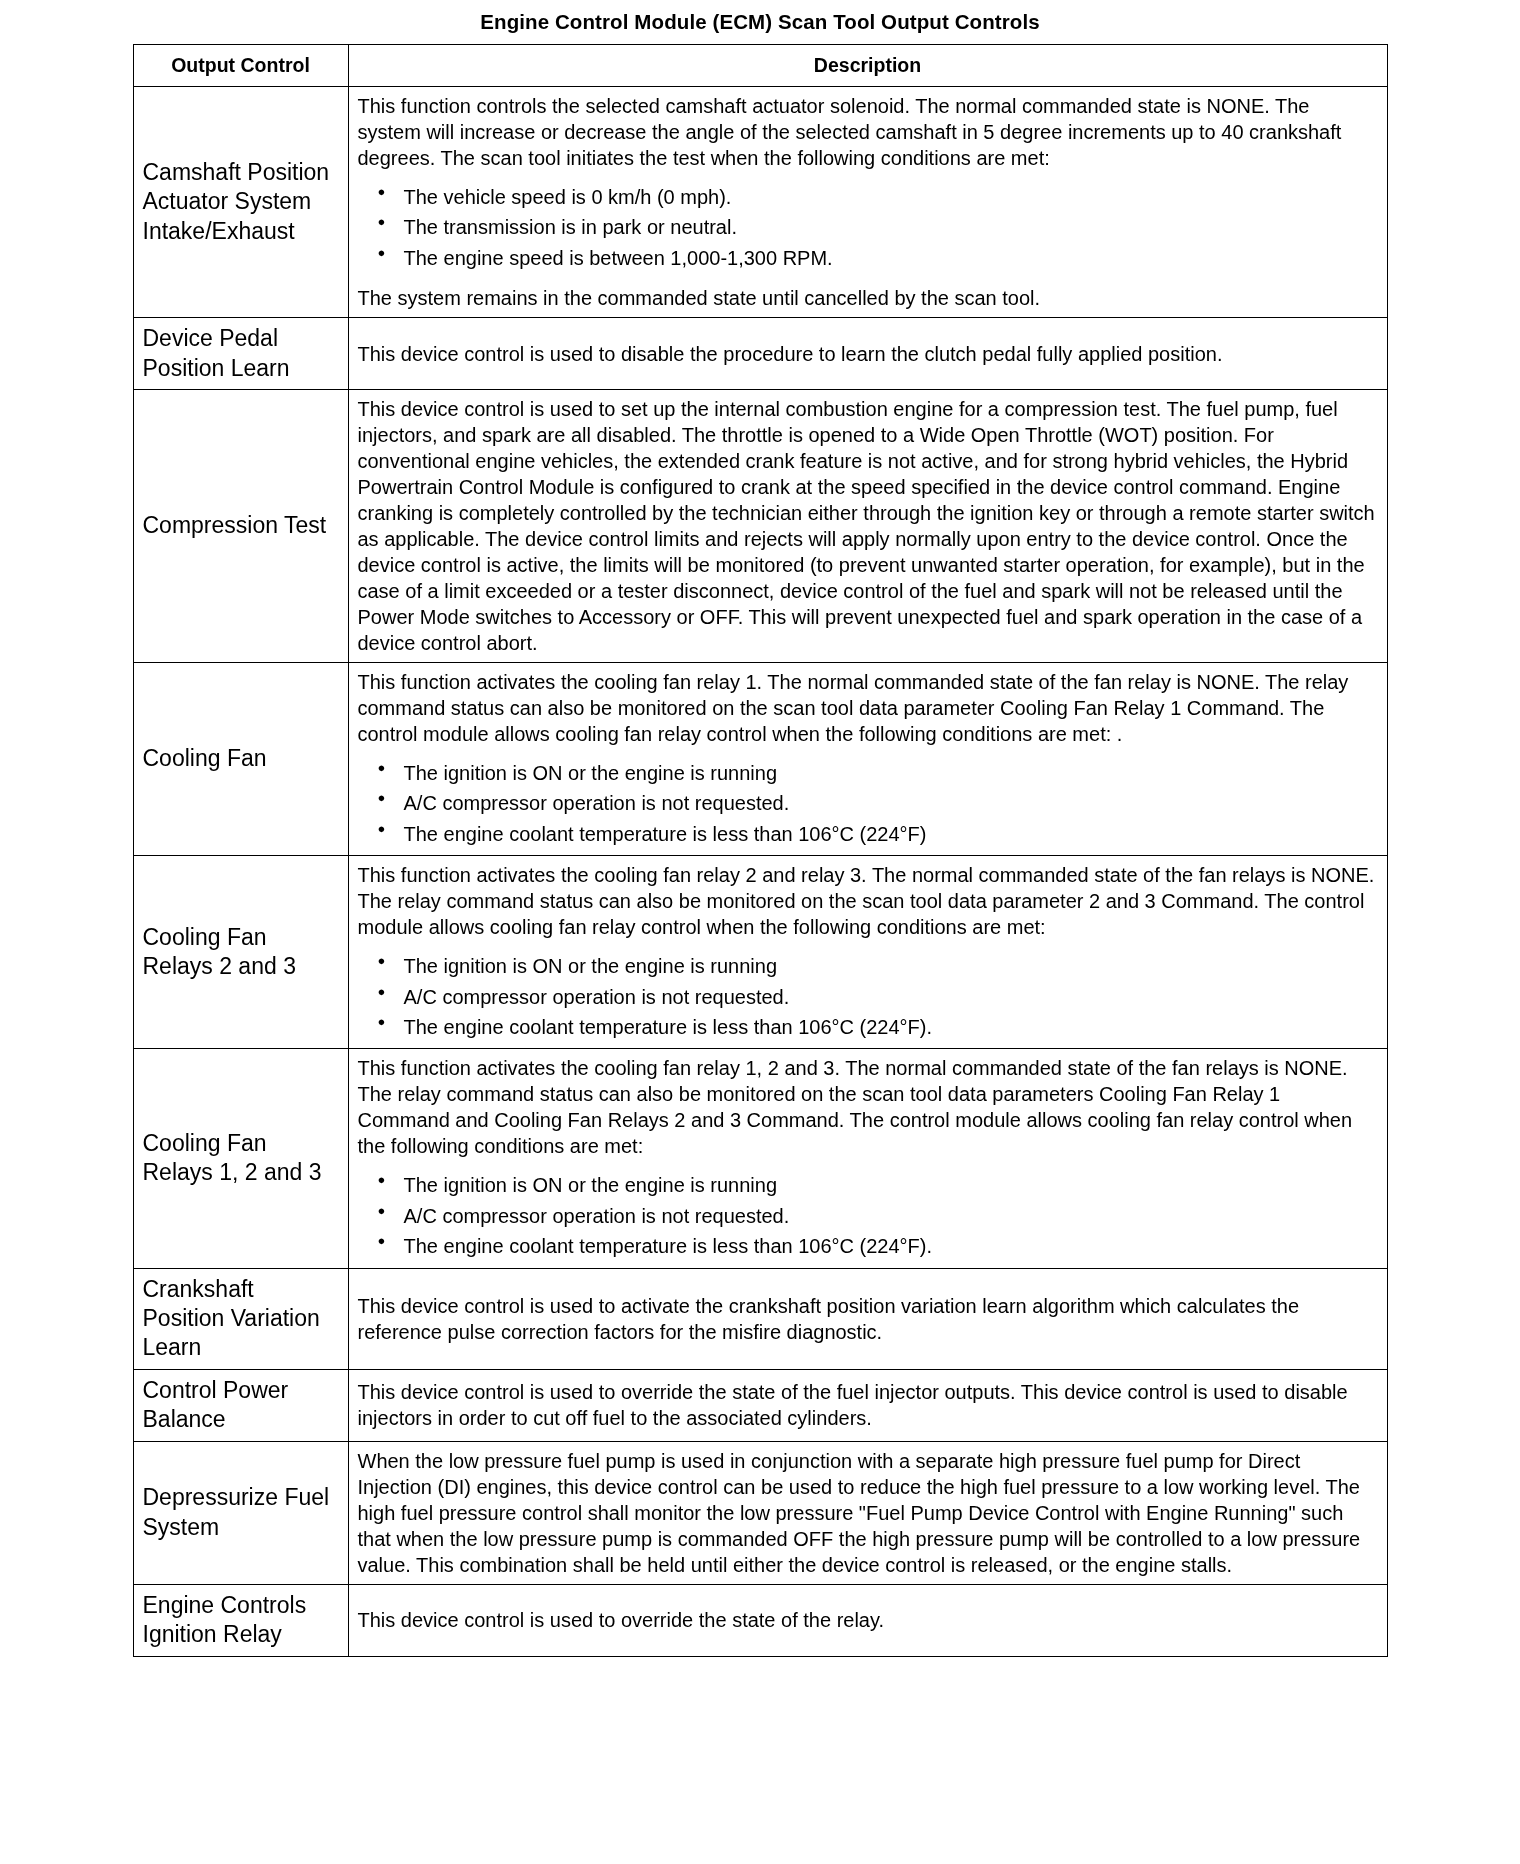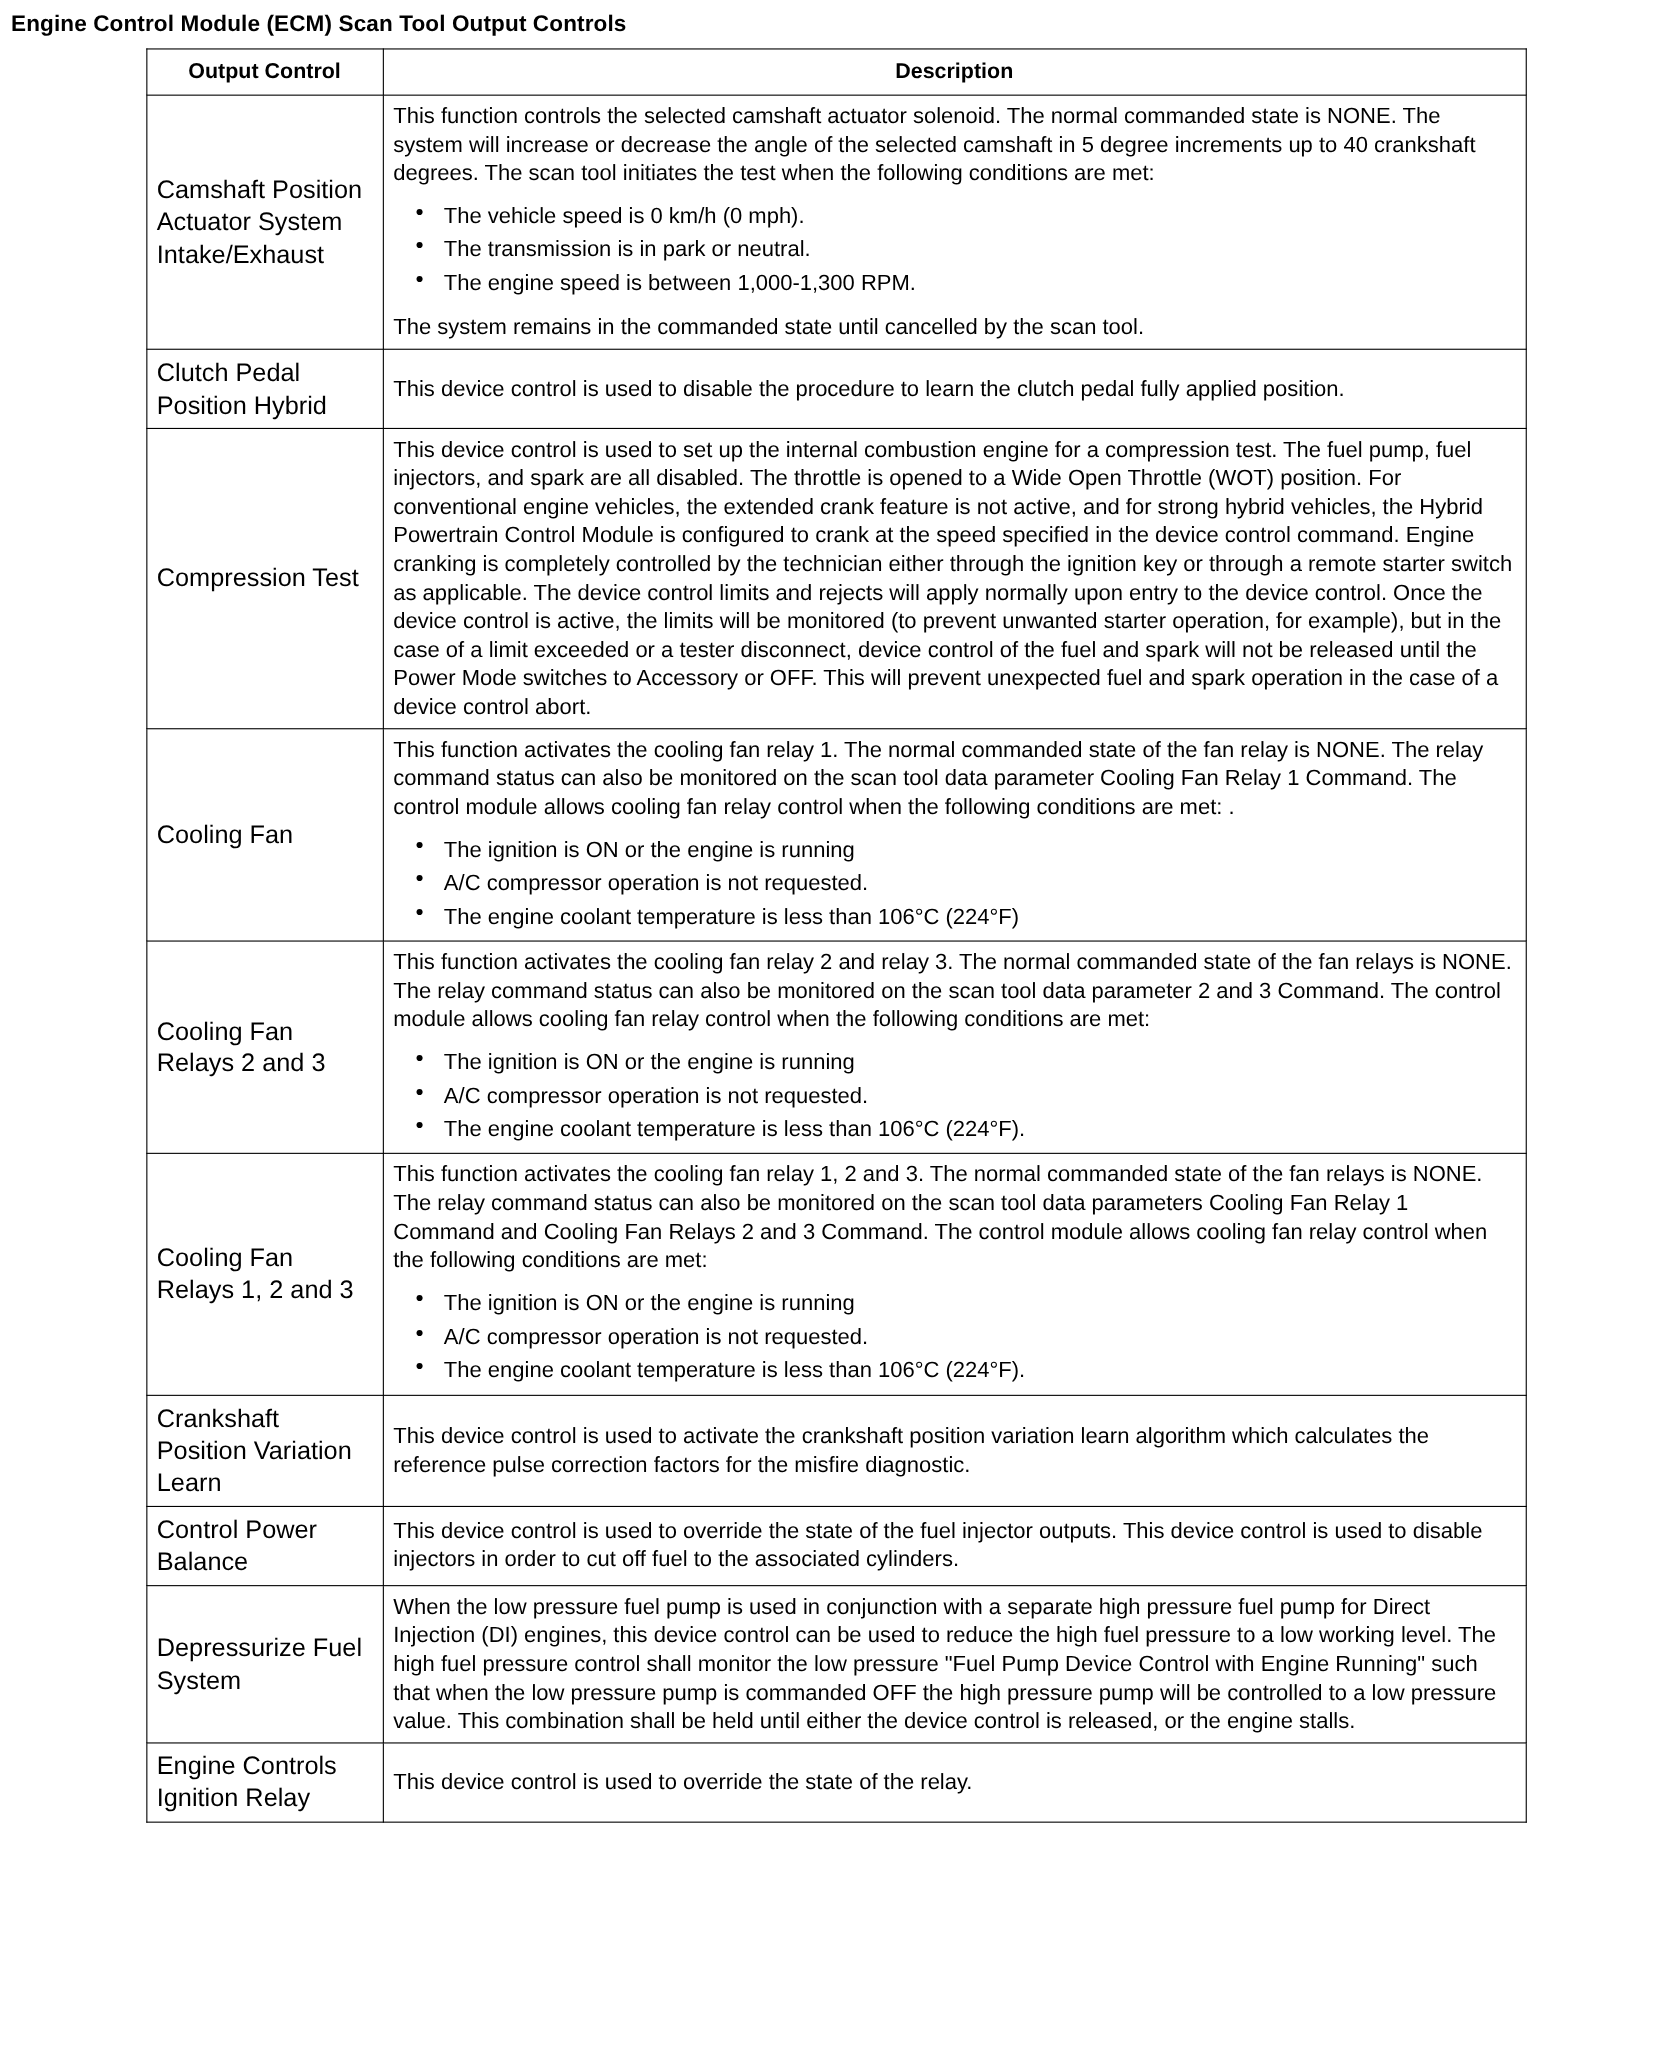--- a/index.html
+++ b/index.html
@@ -11,20 +11,21 @@
     width: 1520px;
     font-family: "Liberation Sans", sans-serif;
     color: #000000;
   }
   .page {
     width: 1520px;
     box-sizing: border-box;
     padding: 6px 10px 10px 10px;
   }
   .doc-title {
+    text-align: center;
     font-size: 20.5px;
     font-weight: bold;
     letter-spacing: 0.1px;
     margin: 4px 0 10px 0;
   }
   table.ecm {
     border-collapse: collapse;
     width: 1255px;
     margin: 0 auto;
     table-layout: fixed;
@@ -105,21 +106,21 @@
             <p>This function controls the selected camshaft actuator solenoid. The normal commanded state is NONE. The system will increase or decrease the angle of the selected camshaft in 5 degree increments up to 40 crankshaft degrees. The scan tool initiates the test when the following conditions are met:</p>
             <ul class="conds">
               <li>The vehicle speed is 0 km/h (0 mph).</li>
               <li>The transmission is in park or neutral.</li>
               <li>The engine speed is between 1,000-1,300 RPM.</li>
             </ul>
             <p class="after-list">The system remains in the commanded state until cancelled by the scan tool.</p>
           </td>
         </tr>
         <tr>
-          <td class="control">Clutch Pedal Position Hybrid</td>
+          <td class="control">Device Pedal Position Learn</td>
           <td class="desc tight">
             <p>This device control is used to disable the procedure to learn the clutch pedal fully applied position.</p>
           </td>
         </tr>
         <tr>
           <td class="control">Compression Test</td>
           <td class="desc tight">
             <p>This device control is used to set up the internal combustion engine for a compression test. The fuel pump, fuel injectors, and spark are all disabled. The throttle is opened to a Wide Open Throttle (WOT) position. For conventional engine vehicles, the extended crank feature is not active, and for strong hybrid vehicles, the Hybrid Powertrain Control Module is configured to crank at the speed specified in the device control command. Engine cranking is completely controlled by the technician either through the ignition key or through a remote starter switch as applicable. The device control limits and rejects will apply normally upon entry to the device control. Once the device control is active, the limits will be monitored (to prevent unwanted starter operation, for example), but in the case of a limit exceeded or a tester disconnect, device control of the fuel and spark will not be released until the Power Mode switches to Accessory or OFF. This will prevent unexpected fuel and spark operation in the case of a device control abort.</p>
           </td>
         </tr>

